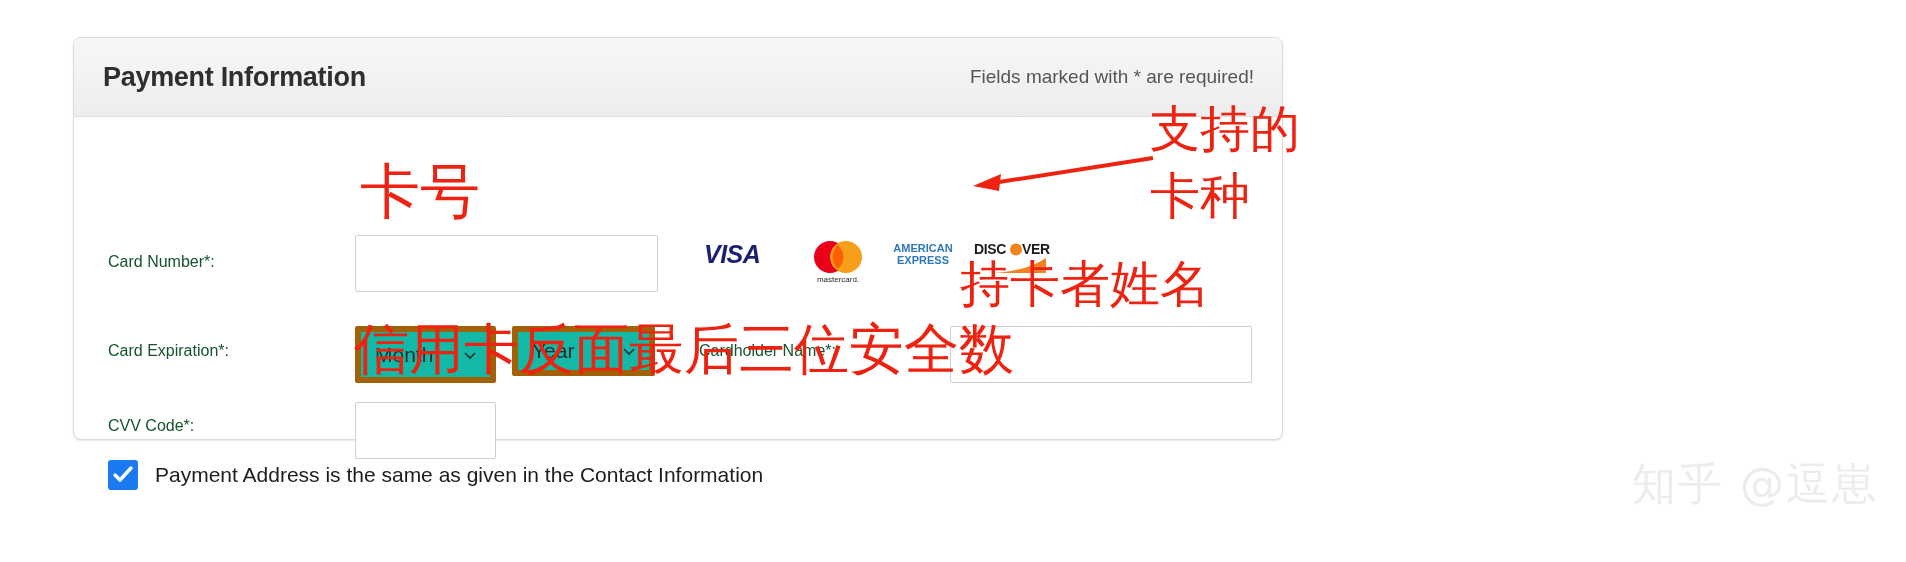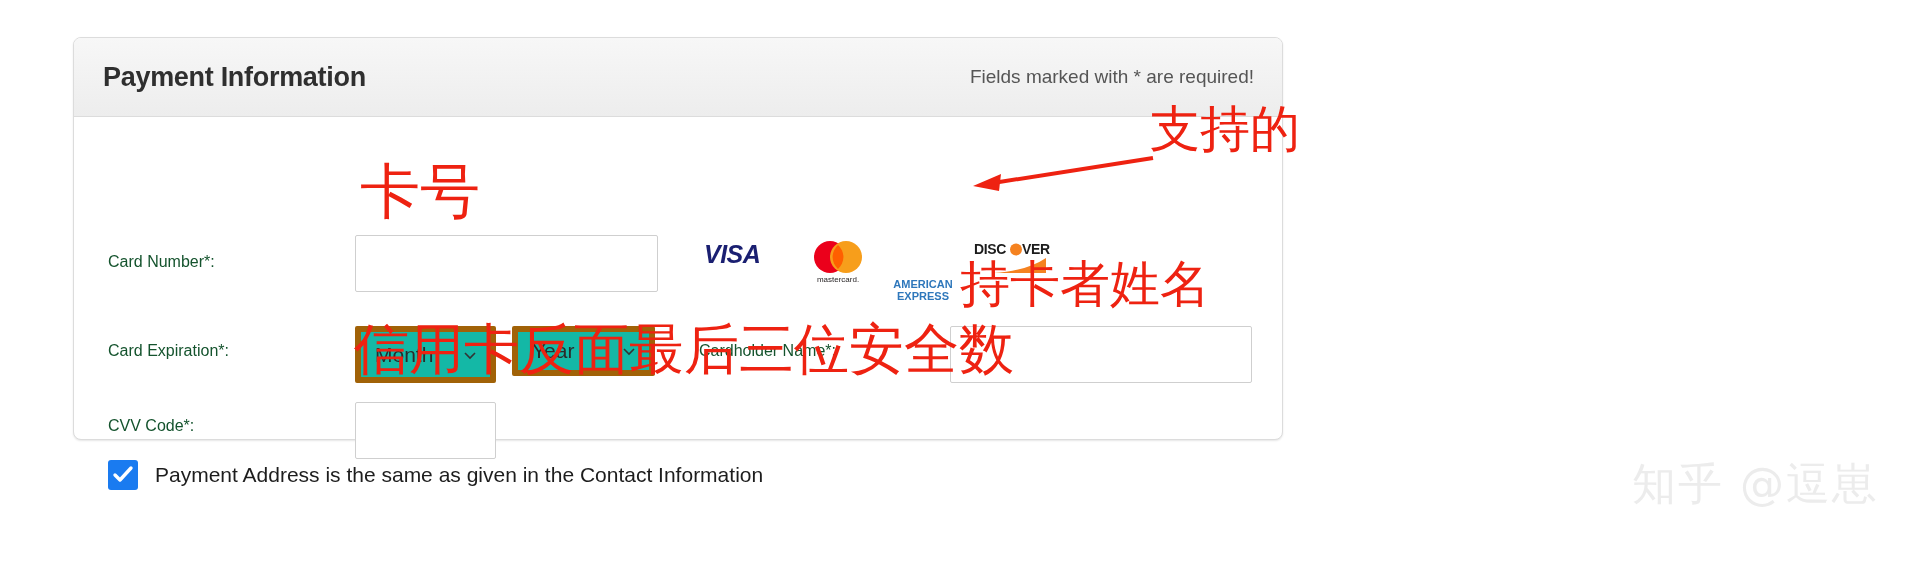--- a/index.html
+++ b/index.html
@@ -120,21 +120,21 @@
     width: 300px;
     height: 60px;
   }
   .card-logo {
     position: absolute;
     top: 0;
     height: 56px;
   }
   #logo-visa       { left: 0px;   width: 80px; }
   #logo-mastercard { left: 103px; width: 62px; }
-  #logo-amex       { left: 185px; width: 68px; margin-top: 36px; }
+  #logo-amex       { left: 185px; width: 68px; }
   #logo-discover   { left: 270px; width: 72px; }
 
   
   #billing-row {
     position: absolute;
     left: 34px;
     top: 343px;
     display: flex;
     align-items: center;
   }
@@ -301,20 +301,21 @@
       <div id="billing-label">Payment Address is the same as given in the Contact Information</div>
     </div>
 
   </div>
 </div>
 
 <div class="annotation" id="anno-card-number">卡号</div>
 
 <div class="annotation" id="anno-supported-cards">
   <span>支持的</span>
+  <span class="line2">卡种</span>
 </div>
 
 <div id="anno-arrow">
   <svg viewBox="0 0 190 45" width="190" height="45">
     <line x1="188" y1="8" x2="28" y2="33" stroke="#ee2211" stroke-width="4"></line>
     <polygon points="8,36 36,24 34,41" fill="#ee2211"></polygon>
   </svg>
 </div>
 
 <div class="annotation" id="anno-cardholder">持卡者姓名</div>

